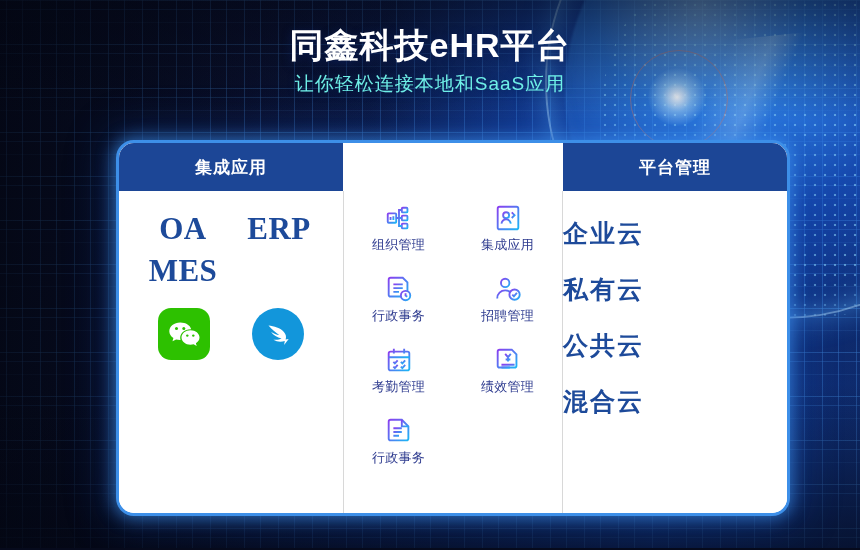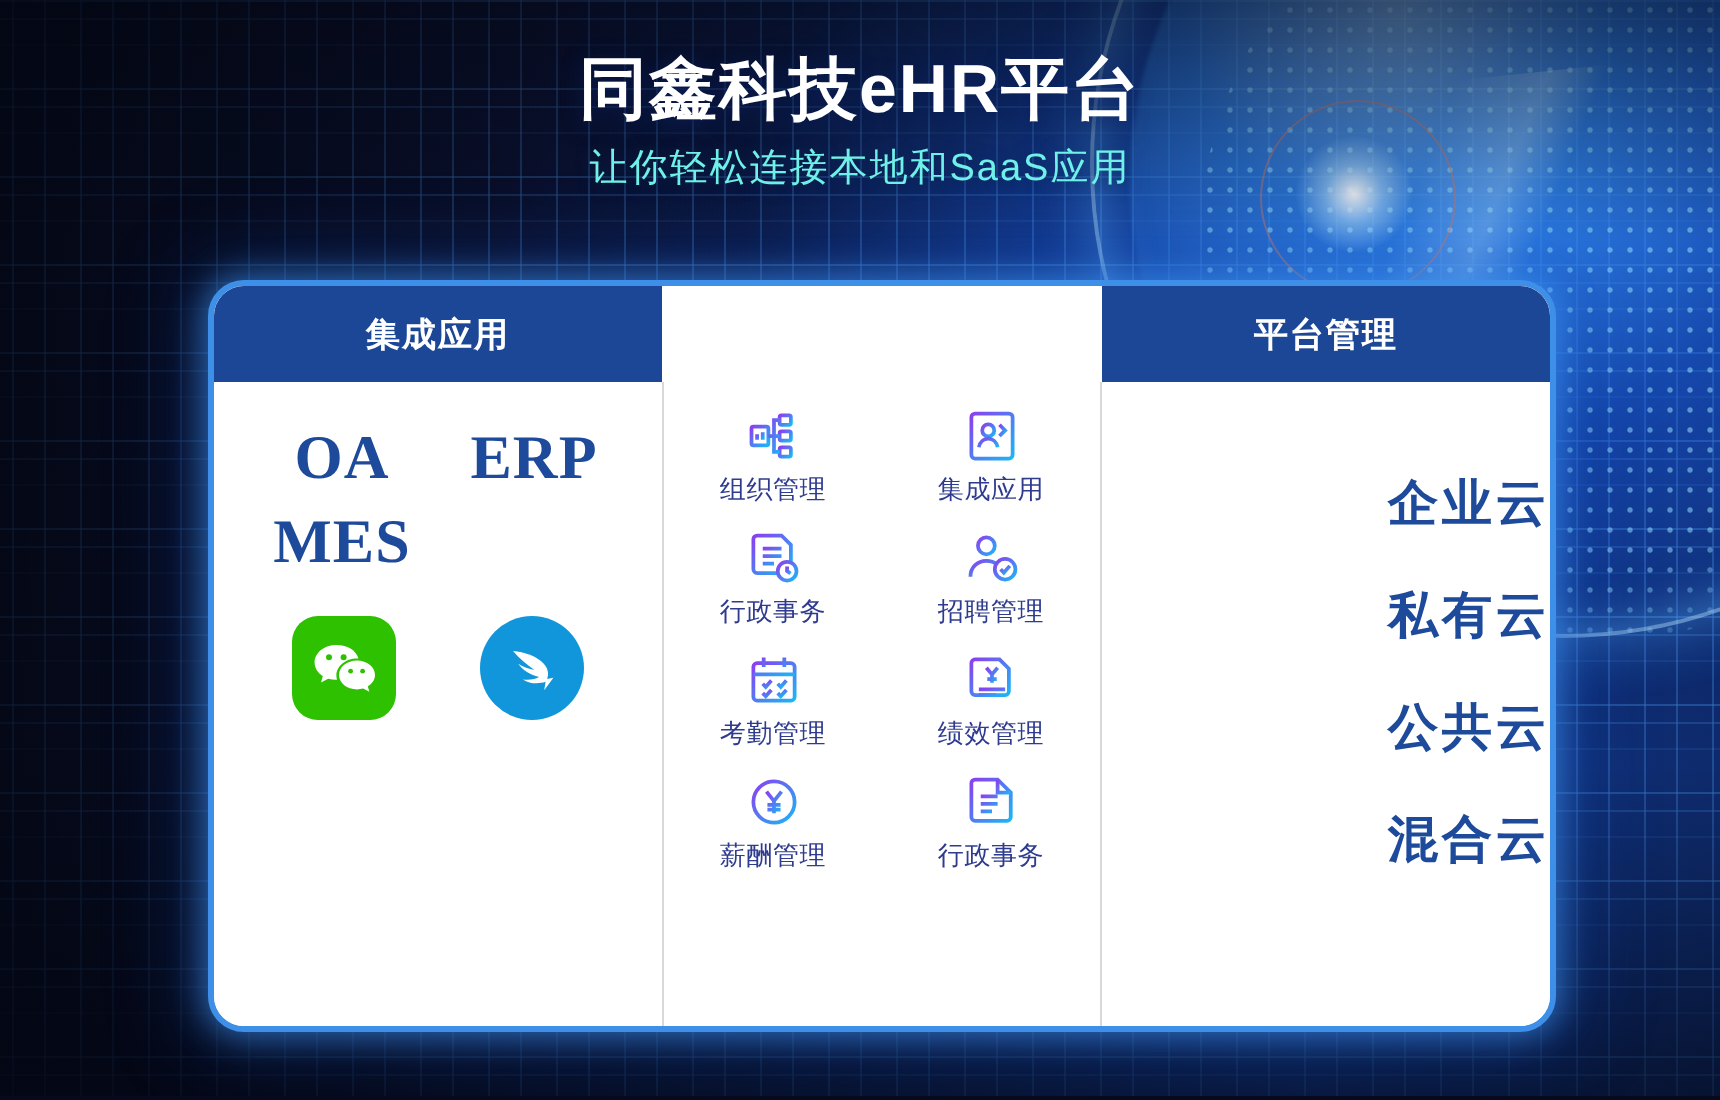--- a/index.html
+++ b/index.html
@@ -69,21 +69,21 @@
   
   .hero{position:absolute;left:0;top:24px;width:860px;text-align:center;z-index:6;}
   .hero-title{
     font-size:34px;font-weight:700;color:#ffffff;letter-spacing:1px;
     text-shadow:0 2px 10px rgba(10,30,90,.8);line-height:1.25;}
   .hero-sub{
     margin-top:4px;font-size:19px;font-weight:400;color:#6ff0e8;letter-spacing:1px;
     text-shadow:0 1px 8px rgba(10,40,90,.75);}
 
   
-  .card-outer{position:absolute;left:104px;top:140px;width:668px;height:370px;
+  .card-outer{position:absolute;left:116px;top:140px;width:668px;height:370px;
      border-radius:18px;border:3px solid #3d8fe8;
      box-shadow:0 0 16px 3px rgba(70,160,255,.55), 0 0 40px 10px rgba(20,70,170,.35);
      background:#ffffff;overflow:hidden;z-index:7;}
   .card-head{position:absolute;left:0;top:0;width:100%;height:48px;display:flex;background:#ffffff;}
   .head-cell{background:#1c4696;color:#ffffff;font-size:17px;font-weight:700;letter-spacing:1px;
      display:flex;align-items:center;justify-content:center;}
   .head-left{width:224px;}
   .head-mid{width:220px;background:#ffffff;}
   .head-right{flex:1;}
 
@@ -96,28 +96,28 @@
   .acr{font-family:"Liberation Serif","DejaVu Serif",serif;font-size:31px;font-weight:700;color:#1d4a9a;
      letter-spacing:.5px;line-height:1.3;}
   .logo-row{display:flex;justify-content:center;gap:42px;margin-top:16px;}
   .logo{width:52px;height:52px;display:flex;align-items:center;justify-content:center;}
   .wechat{background:#2dc100;border-radius:13px;}
   .dingding{background:#1296db;border-radius:50%;}
 
   
   .col-mid{width:220px;border-left:1px solid #d8d8d8;border-right:1px solid #d8d8d8;
      box-sizing:border-box;padding:8px 0 0 0;}
-  .fgrid{display:grid;grid-template-columns:1fr 1fr;row-gap:6px;}
+  .fgrid{display:grid;grid-template-columns:1fr 1fr;row-gap:16px;}
   .fitem{display:flex;flex-direction:column;align-items:center;gap:3px;padding-top:4px;}
   .fitem .ic{width:30px;height:30px;display:block;}
   .fitem .lb{font-size:13px;color:#2e3b8f;font-weight:500;letter-spacing:.3px;white-space:nowrap;}
 
   
-  .col-right{flex:1;display:flex;flex-direction:column;align-items:flex-end;justify-content:flex-start;
-     padding-top:44px;gap:23px;}
+  .col-right{flex:1;display:flex;flex-direction:column;align-items:flex-start;justify-content:flex-start;
+     padding-top:26px;gap:23px;}
   .cloud{font-size:25px;font-weight:700;color:#1d4a9a;letter-spacing:2px;}
 </style>
 </head>
 <body>
 
 <div class="stage">
 
   <div class="bg"></div>
   <div class="circuit"></div>
   <div class="circuit2"></div>
@@ -236,27 +236,20 @@
 
           <div class="fitem">
             <svg class="ic" viewBox="0 0 32 32" fill="none" stroke="url(#gv)" stroke-width="2">
               <path d="M7 5h13l5 5v12a2 2 0 0 1-2 2H7a2 2 0 0 1-2-2V7a2 2 0 0 1 2-2z"></path>
               <path d="M13 9.5l3 3.5 3-3.5M16 13v4.5M13.5 15.5h5"></path>
               <path d="M9 21h14M9 24h9"></path>
             </svg>
             <div class="lb">绩效管理</div>
           </div>
 
-          <div class="fitem">
-            <svg class="ic" viewBox="0 0 32 32" fill="none" stroke="url(#gv)" stroke-width="2">
-              <circle cx="16" cy="16" r="11"></circle>
-              <path d="M12 10.5l4 5 4-5M16 15.5V22M12.5 17.5h7M12.5 20h7"></path>
-            </svg>
-            <div class="lb">薪酬管理</div>
-          </div>
 
           <div class="fitem">
             <svg class="ic" viewBox="0 0 32 32" fill="none" stroke="url(#gv)" stroke-width="2">
               <path d="M7 4h12l7 7v13a2 2 0 0 1-2 2H7a2 2 0 0 1-2-2V6a2 2 0 0 1 2-2z"></path>
               <path d="M19 4v7h7"></path>
               <path d="M10 13h9M10 17h9M10 21h6"></path>
             </svg>
             <div class="lb">行政事务</div>
           </div>
 

